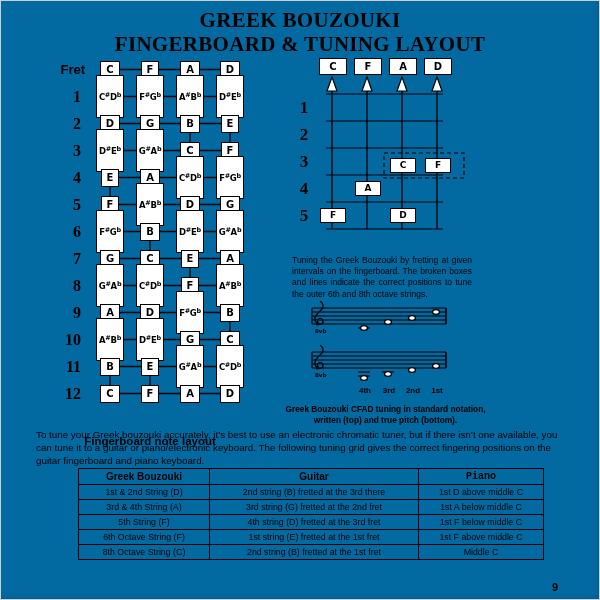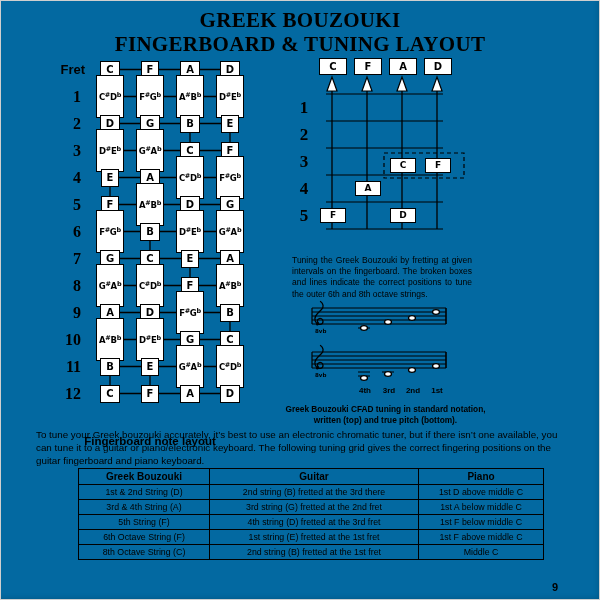--- a/index.html
+++ b/index.html
@@ -40,21 +40,21 @@
   .notation{position:absolute;left:296px;top:300px;width:175px;height:98px;}
   .string-label{position:absolute;width:22px;text-align:center;top:86px;font-weight:bold;font-size:8px;}
   .notation-caption{position:absolute;left:283px;top:404px;width:205px;text-align:center;
                     font-weight:bold;font-size:8.3px;line-height:1.3;}
   
   .body-text{position:absolute;left:36px;top:429px;width:530px;font-size:9.8px;line-height:1.32;}
   .tuning-table{position:absolute;left:78px;top:468px;border-collapse:collapse;}
   .tuning-table th,.tuning-table td{border:1px solid #000;text-align:center;}
   .tuning-table th{font-size:10px;font-weight:bold;padding:2px 6px;}
   .tuning-table td{font-size:8.8px;padding:2px 5px;}
-  .col-bz{width:118px;} .col-gt{width:196px;} .col-pn{width:112px;}
+  .col-bz{width:118px;} .col-gt{width:196px;} .col-pn{width:112px;font-family:Liberation Mono, monospace;}
   .page-number{position:absolute;left:552px;top:581px;font-weight:bold;font-size:11px;}
 </style>
 </head>
 <body>
 
 <div class="page">
 
   <div class="title">
     <div>GREEK BOUZOUKI</div>
     <div>FINGERBOARD &amp; TUNING LAYOUT</div>

